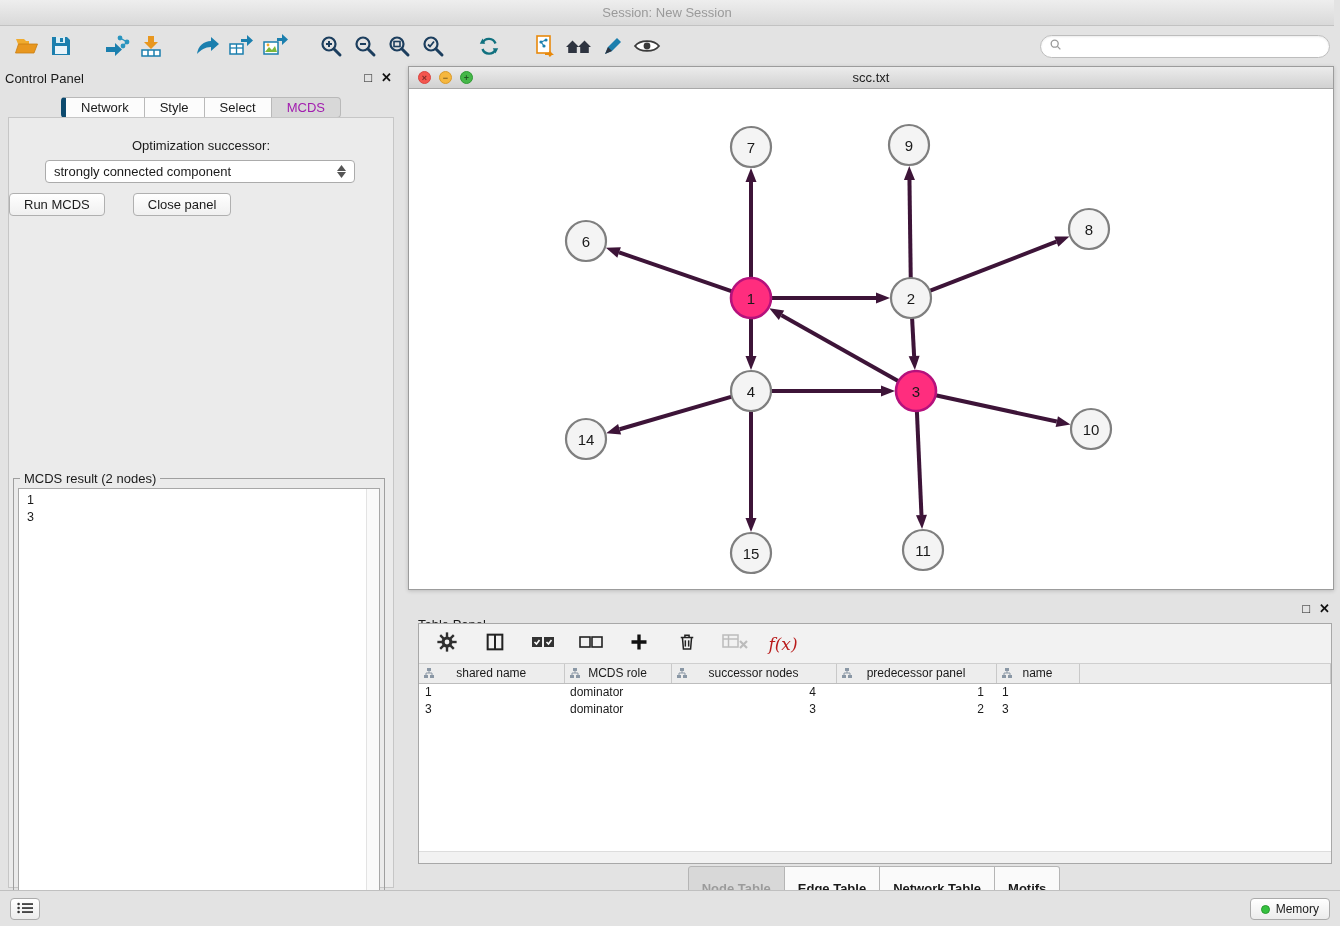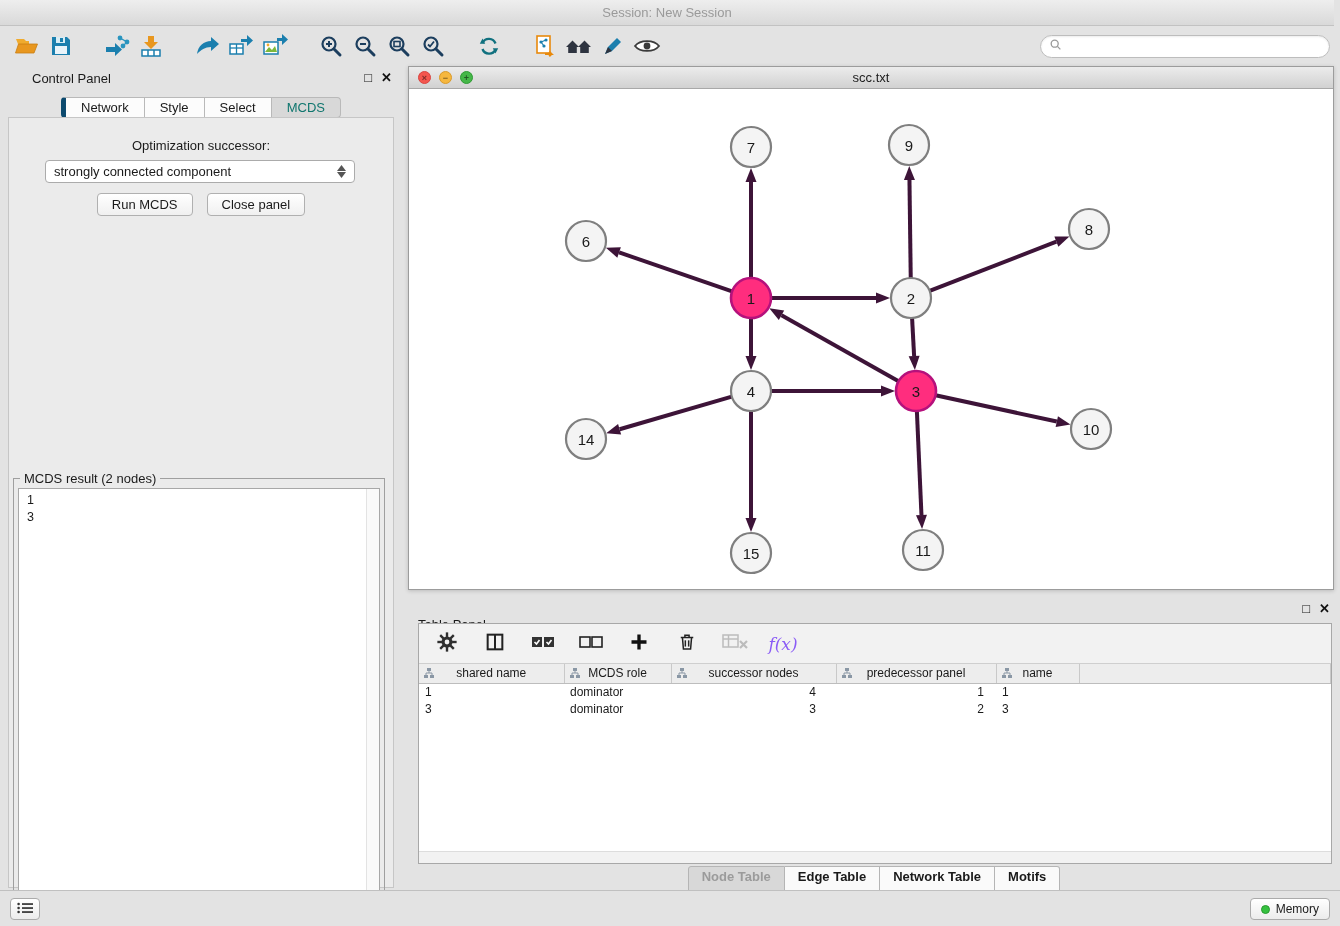--- a/index.html
+++ b/index.html
@@ -37,44 +37,44 @@
     display:flex; align-items:center; padding:0 8px; gap:4px;
     box-shadow:inset 0 1px 2px rgba(0,0,0,0.08);
   }
   .search-field input {
     border:none; outline:none; flex:1; font-size:12px;
     font-family:"Liberation Sans", sans-serif; background:transparent;
   }
 
   
   .control-panel { position:absolute; left:0; top:66px; width:402px; height:822px; }
-  .cp-title { position:absolute; left:32px; top:5px; }
+  .cp-title { position:absolute; left:5px; top:5px; }
   .panel-winbtns { position:absolute; right:10px; top:4px; display:flex; gap:9px; font-size:13px; color:#111; }
   .winbtn { cursor:default; font-weight:bold; line-height:16px; }
   .cp-tabs { position:absolute; top:31px; left:50%; transform:translateX(-50%); display:flex; }
   .seg-tab {
     height:21px; line-height:19px; padding:0 15px;
     background:#fcfcfc; border:1px solid #b9b9b9; border-left:none;
     font-size:13px; white-space:nowrap;
   }
   .seg-tab:first-child { border-left:5px solid #0c4a6e; border-radius:4px 0 0 4px; }
   .seg-tab:last-child { border-radius:0 4px 4px 0; }
-  .seg-tab.active { background:#d8d8d8; color:#0f766e;text-align:right; }
+  .seg-tab.active { background:#d8d8d8; color:#a21caf;text-align:right; }
   .cp-body {
     position:absolute; top:51px; left:8px; right:8px; bottom:0;
     background:#ebebeb; border:1px solid #c6c6c6;
   }
   .opt-label { position:absolute; top:20px; left:0; right:0; text-align:center; }
   .criterion-select {
     position:absolute; top:42px; left:36px; width:310px; height:23px;
     background:#fff; border:1px solid #ababab; border-radius:4px;
     display:flex; align-items:center; padding:0 8px;
   }
   .criterion-select .stepper { margin-left:auto; display:flex; flex-direction:column; gap:1px; }
-  .cp-buttons { position:absolute; top:75px; left:0; right:0; display:flex; justify-content:center; gap:14px; }
+  .cp-buttons { position:absolute; top:75px; left:0; right:0; display:flex; justify-content:flex-start; gap:28px; }
   .push-btn {
     height:23px; padding:0 14px; font-size:13px; font-family:"Liberation Sans",sans-serif;
     background:linear-gradient(#ffffff,#f0f0f0);
     border:1px solid #b0b0b0; border-radius:4px; color:#1a1a1a;
   }
   .result-group { position:absolute; left:4px; right:8px; top:360px; height:476px; border:1px solid #9f9f9f; }
   .result-legend { position:absolute; top:-8px; left:6px; background:#ebebeb; padding:0 4px; font-size:13px; }
   .result-box { position:absolute; left:4px; right:4px; top:9px; bottom:4px; background:#fff; border:1px solid #a8a8a8; }
   .result-scroll { position:absolute; top:0; right:0; bottom:0; width:13px; background:#fafafa; border-left:1px solid #e3e3e3; }
   .result-lines { padding:3px 8px; font-size:12.5px; line-height:17px; }
@@ -99,32 +99,32 @@
 
   
   .table-panel { position:absolute; left:408px; top:597px; width:932px; height:293px; }
   .tp-title { position:absolute; left:10px; top:20px; }
   .tp-box { position:absolute; top:26px; left:10px; right:8px; bottom:26px; background:#fff; border:1px solid #a8a8a8; }
   .tp-toolbar {
     height:40px; border-bottom:1px solid #cfcfcf; background:#f2f2f2;
     display:flex; align-items:center; padding-left:14px; gap:20px;
   }
   .tp-tool { display:flex; align-items:center; justify-content:center; width:28px; height:28px; }
-  .fx-label { font-family:"DejaVu Serif", serif; font-style:italic; font-size:17px; color:#8b5cf6; }
+  .fx-label { font-family:"DejaVu Serif", serif; font-style:italic; font-size:17px; color:#b91c1c; }
   .tp-table { border-collapse:collapse; width:100%; table-layout:fixed; font-size:12px; }
   .tp-table th {
     background:#ededed; border-right:1px solid #c9c9c9; border-bottom:1px solid #bdbdbd;
     font-weight:normal; height:19px; text-align:center; position:relative; overflow:hidden; white-space:nowrap;
   }
   .tp-table th .col-icon { position:absolute; left:4px; top:3px; }
   .tp-table td { height:17px; padding:0 6px; overflow:hidden; white-space:nowrap; }
   .tp-hscroll { position:absolute; left:0; right:0; bottom:0; height:12px; background:#f2f2f2; border-top:1px solid #ddd; }
   .tp-tabs { position:absolute; bottom:2px; left:0; right:0; height:22px; display:flex; justify-content:center; }
   .tp-tab {
-    height:28px; line-height:19px; padding:0 13px;
+    height:28px; line-height:19px; padding:12px 13px;
     background:#fafafa; border:1px solid #b5b5b5; border-left:none;
     font-size:13px; font-weight:bold; white-space:nowrap;
   }
   .tp-tab:first-child { border-left:1px solid #b5b5b5; border-radius:3px 0 0 3px; }
   .tp-tab:last-child { border-radius:0 3px 3px 0; }
   .tp-tab.active { background:#d8d8d8; color:#9b9b9b; }
 
   
   .status-bar { position:absolute; left:0; right:0; bottom:0; height:36px; border-top:1px solid #c0c0c0; background:#e3e3e3; }
   .list-btn {

